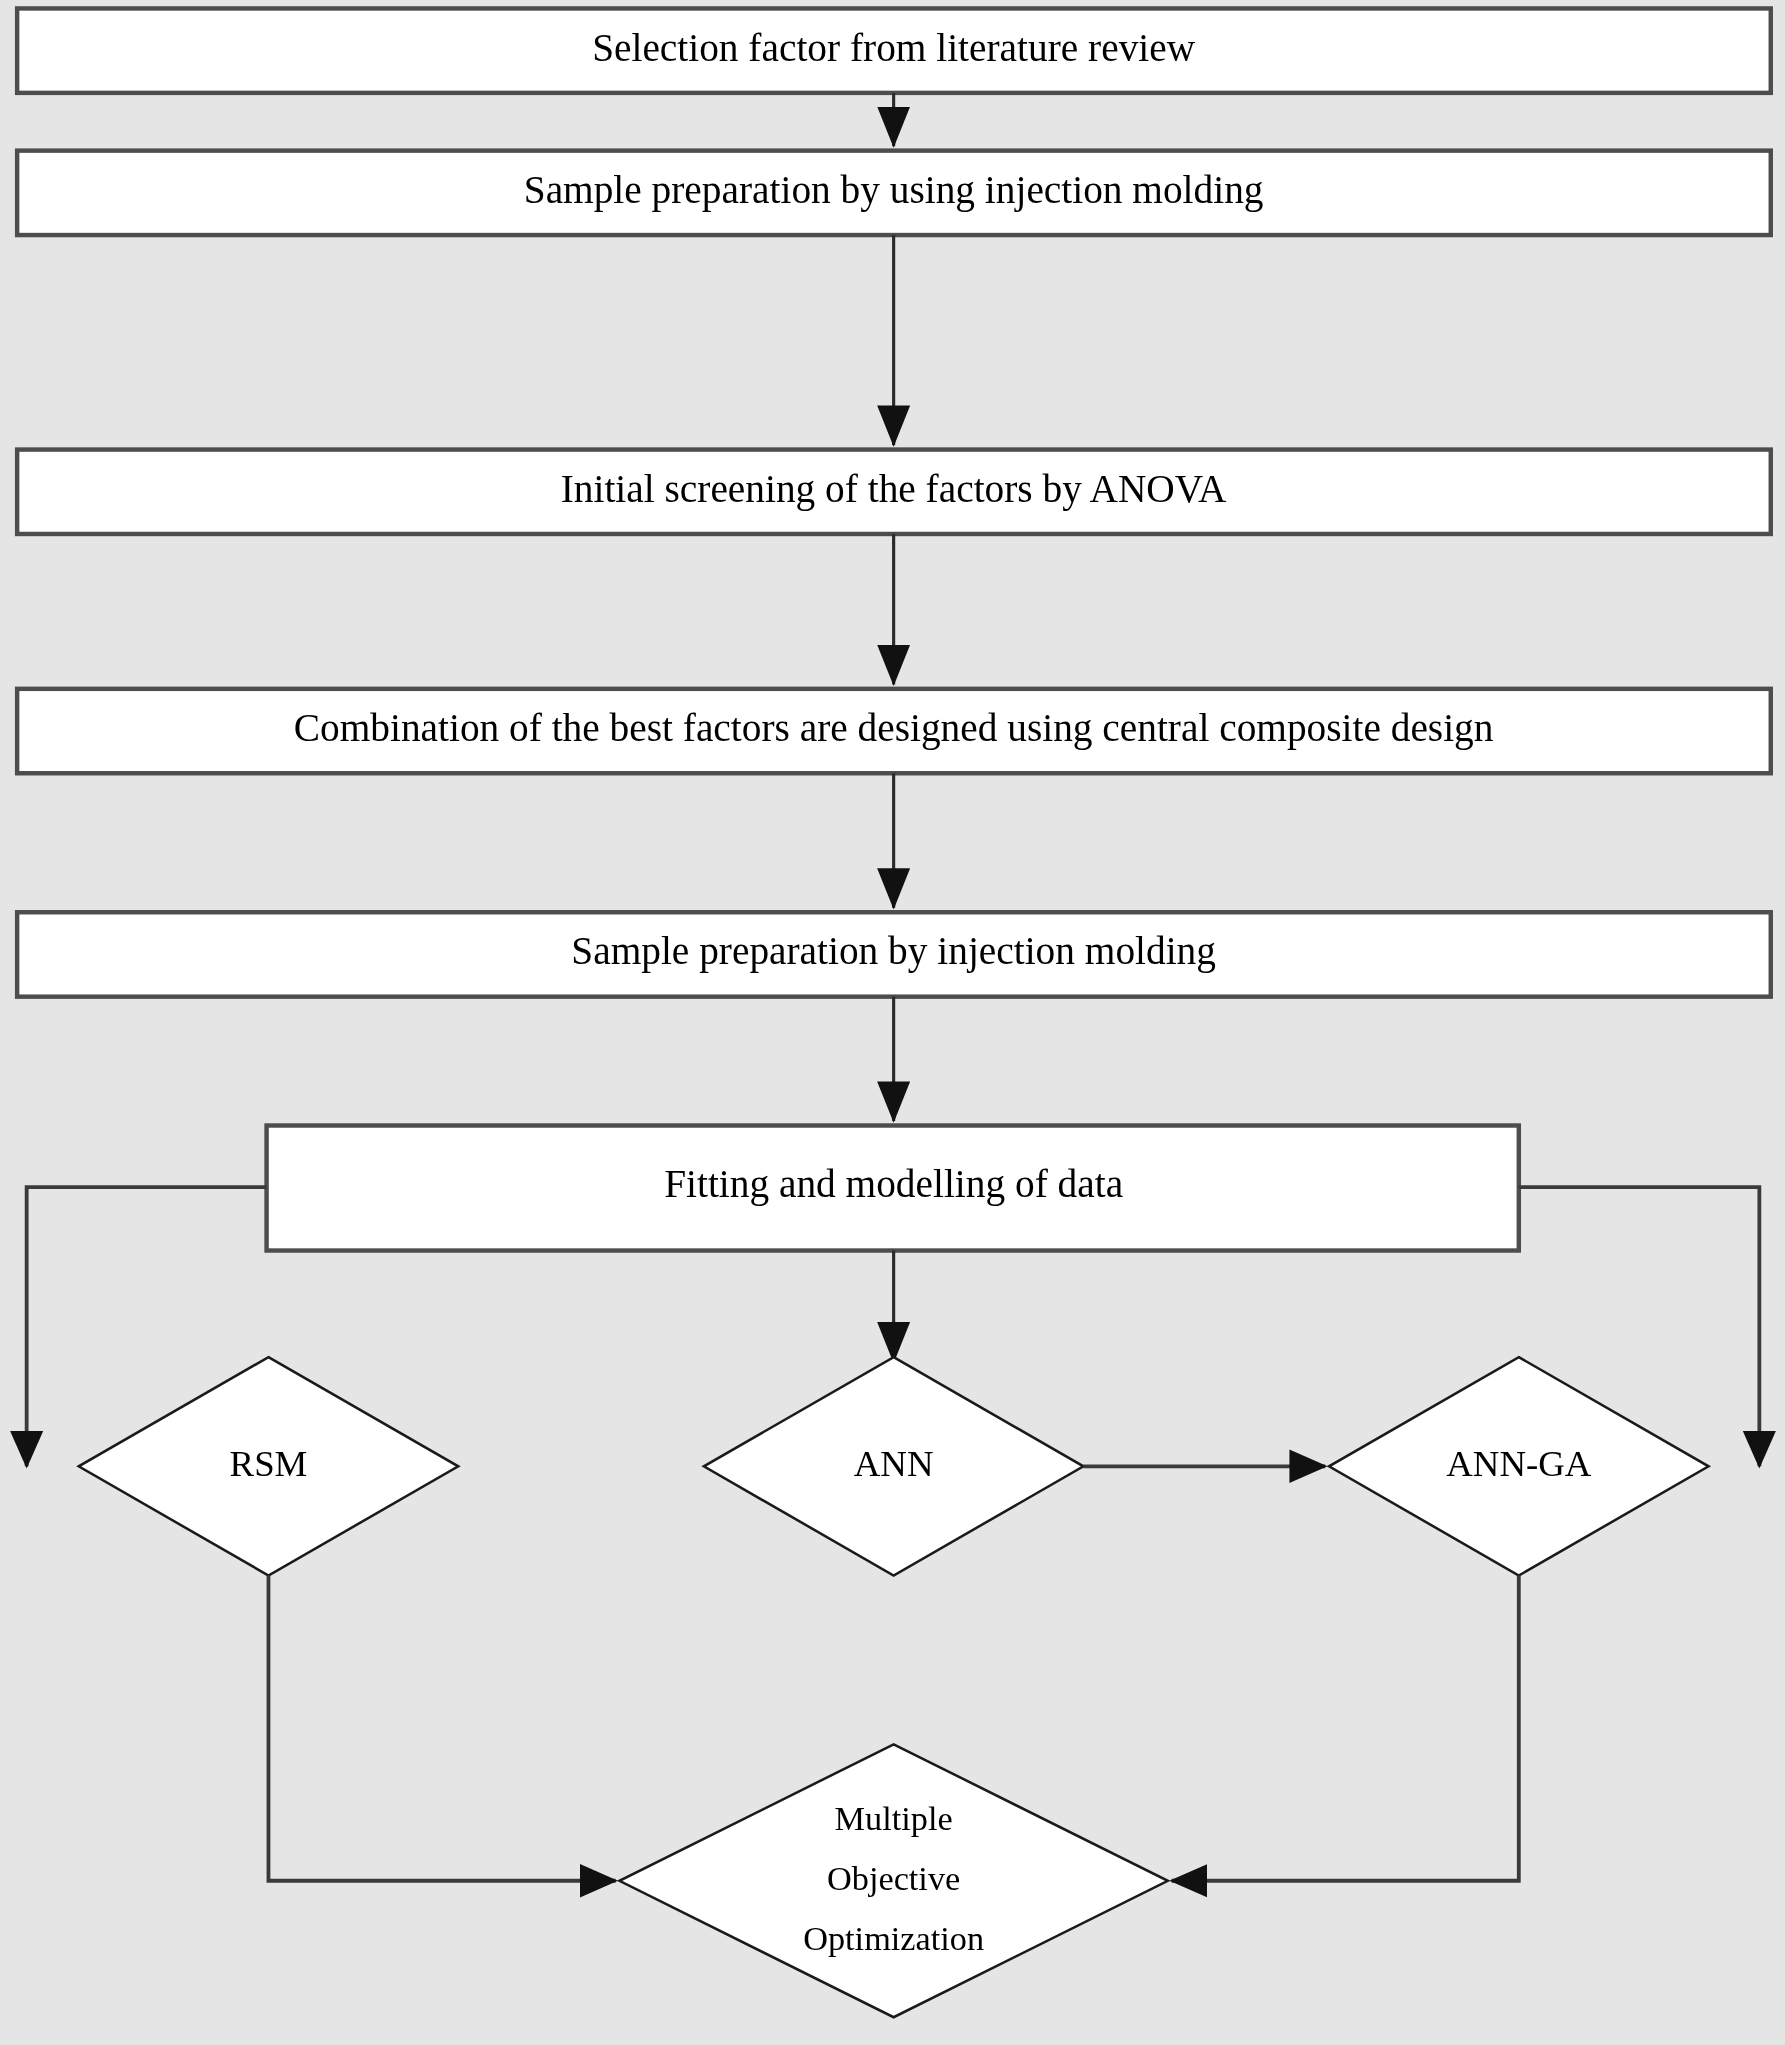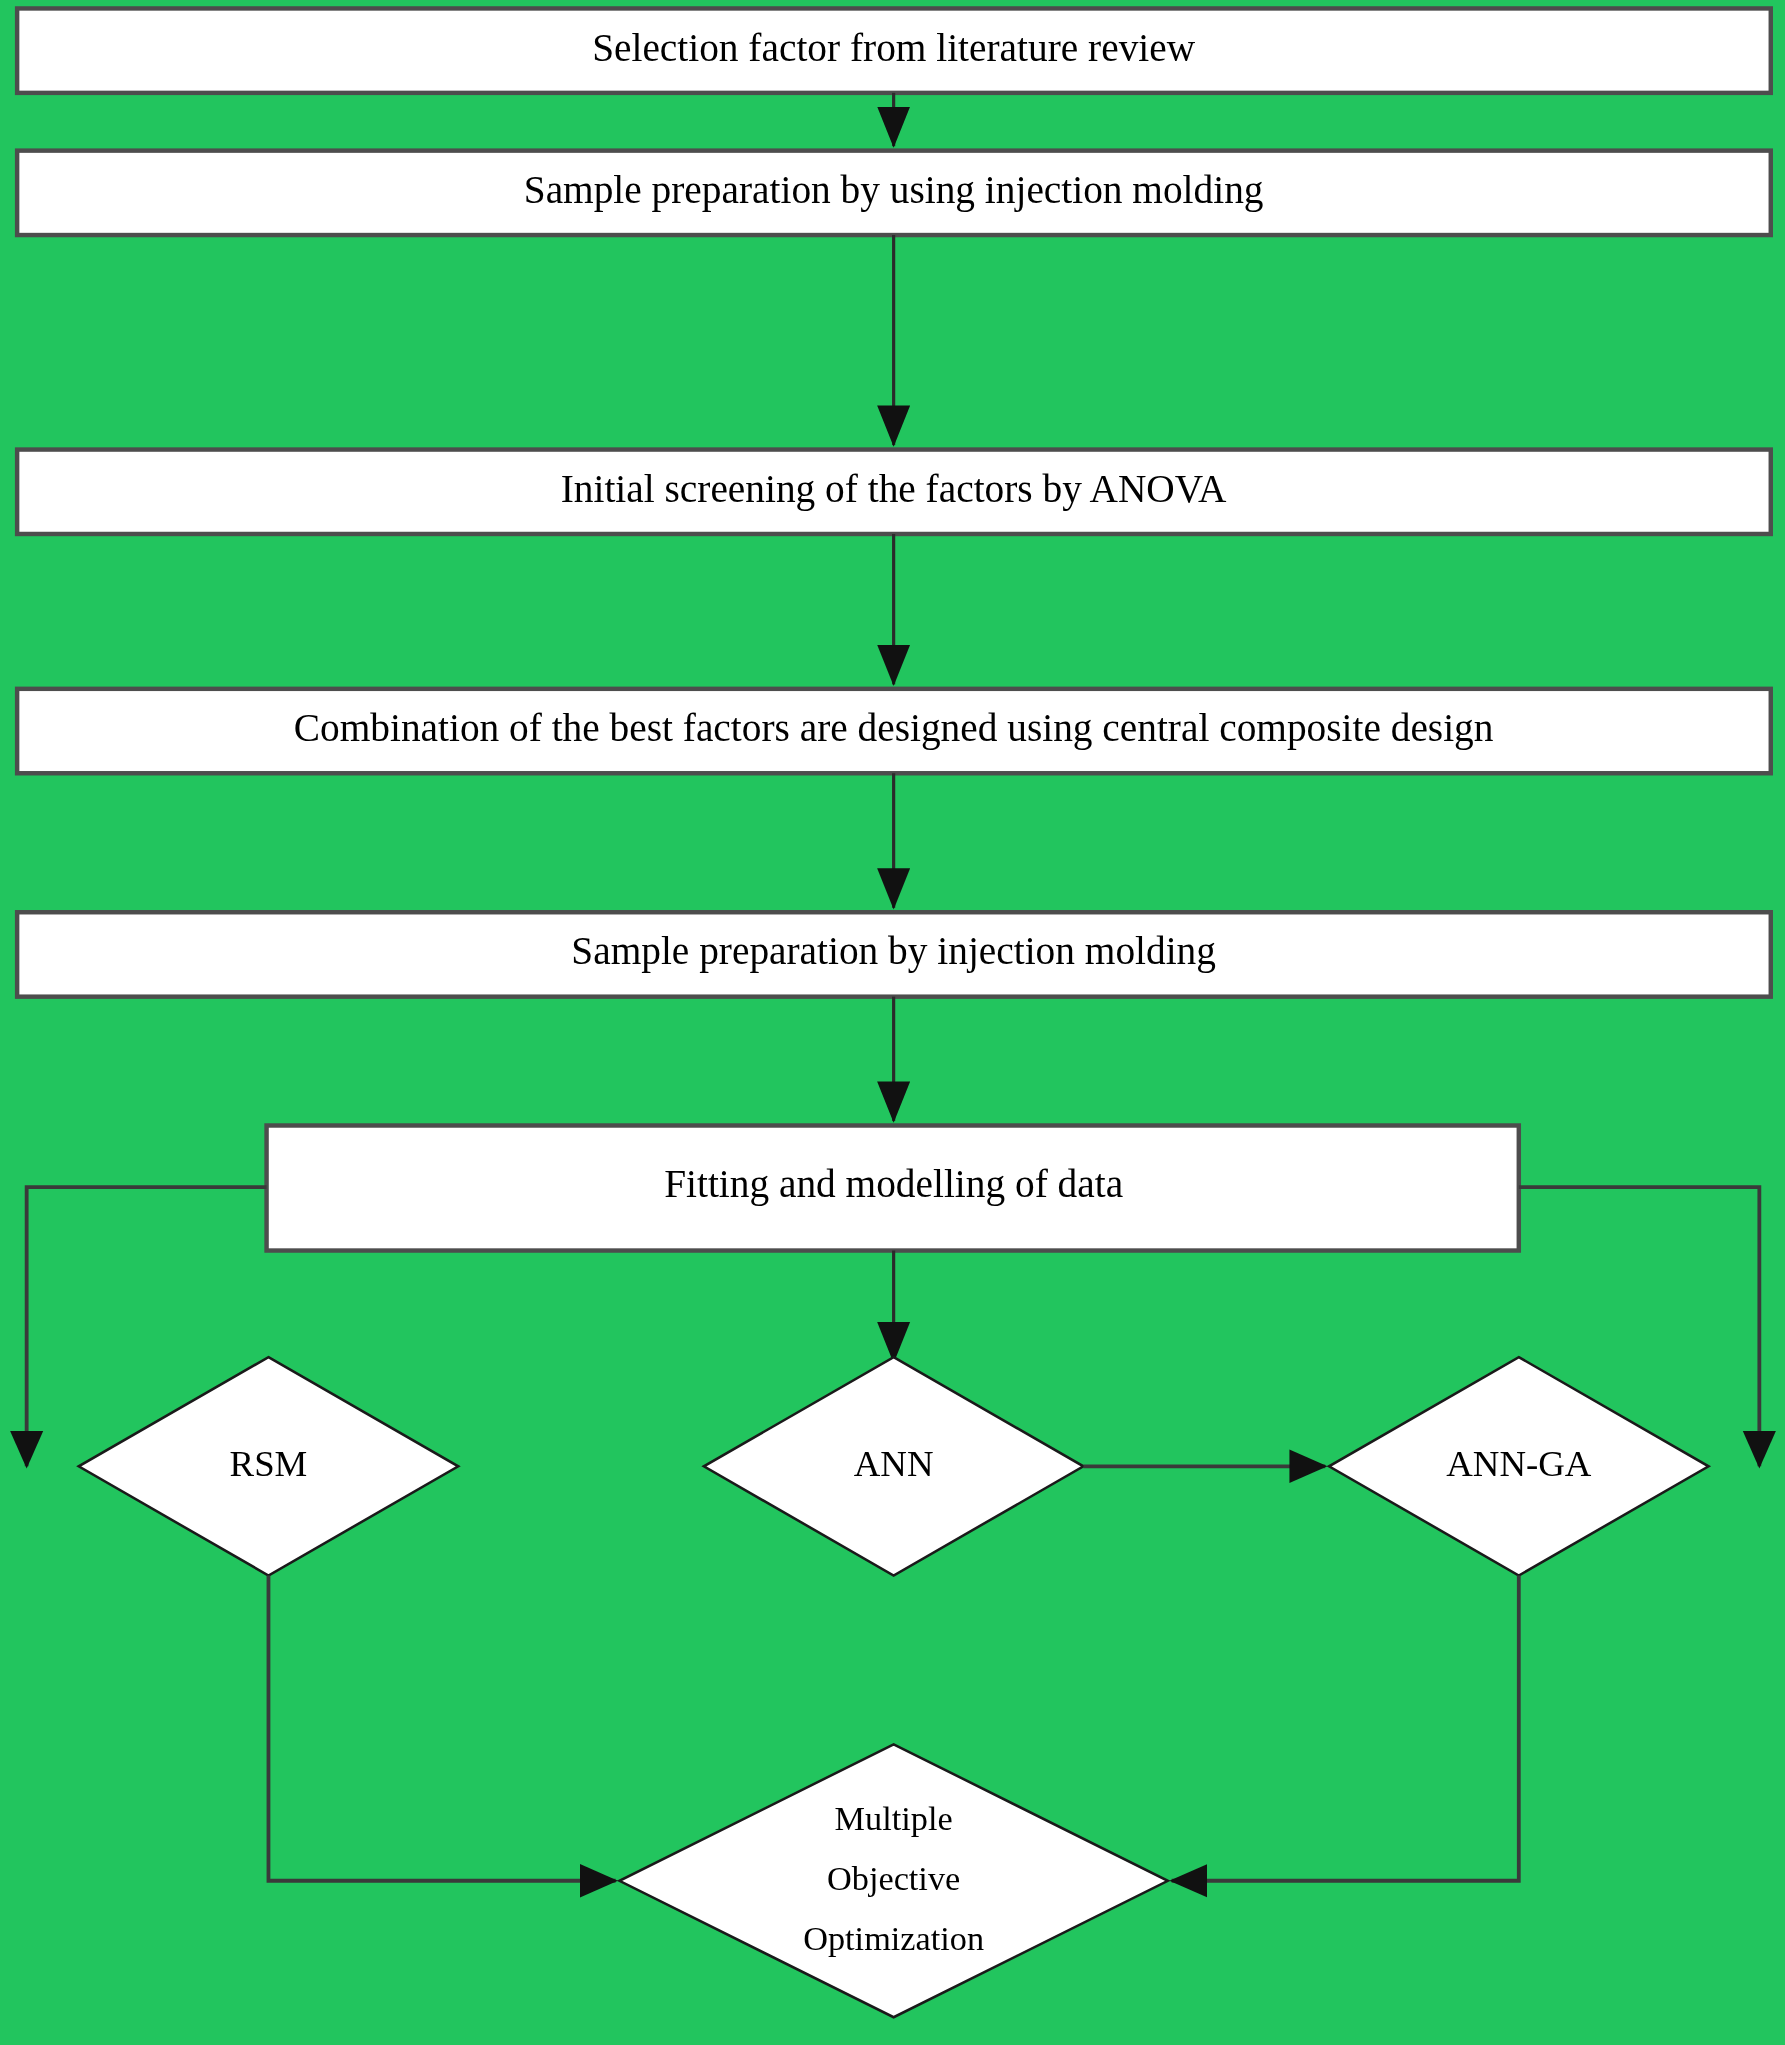--- a/index.html
+++ b/index.html
@@ -1,17 +1,17 @@
 <!DOCTYPE html>
 <html style="font-size:10.2px"><head>
 <meta charset="utf-8">
 <style>
   html,body{margin:0;padding:0;background:#ffffff;}
   body{font-family:"Liberation Serif", serif;}
-  #stage{position:relative;width:1786px;height:2046px;background:#22c55e;overflow:hidden;}
+  #stage{position:relative;width:1786px;height:2046px;background:#e5e5e5;overflow:hidden;}
   svg#flow{position:absolute;inset:0;width:1786px;height:2046px;display:block;}
   .node-rect{fill:#ffffff;stroke:#4d4d4d;stroke-width:7;}
   .node-diamond{fill:#ffffff;stroke:#1a1a1a;stroke-width:4;}
   .edge{stroke:#3a3a3a;stroke-width:6;fill:none;}
   .edge-thin{stroke:#2b2b2b;stroke-width:5;fill:none;}
   text.lbl{font-family:"Liberation Serif", serif;fill:#000000;text-anchor:middle;dominant-baseline:middle;}
   text.box-lbl{font-size:62px;}
   text.dia-lbl{font-size:58px;}
   text.dia-lbl-sm{font-size:54px;}
 </style>

